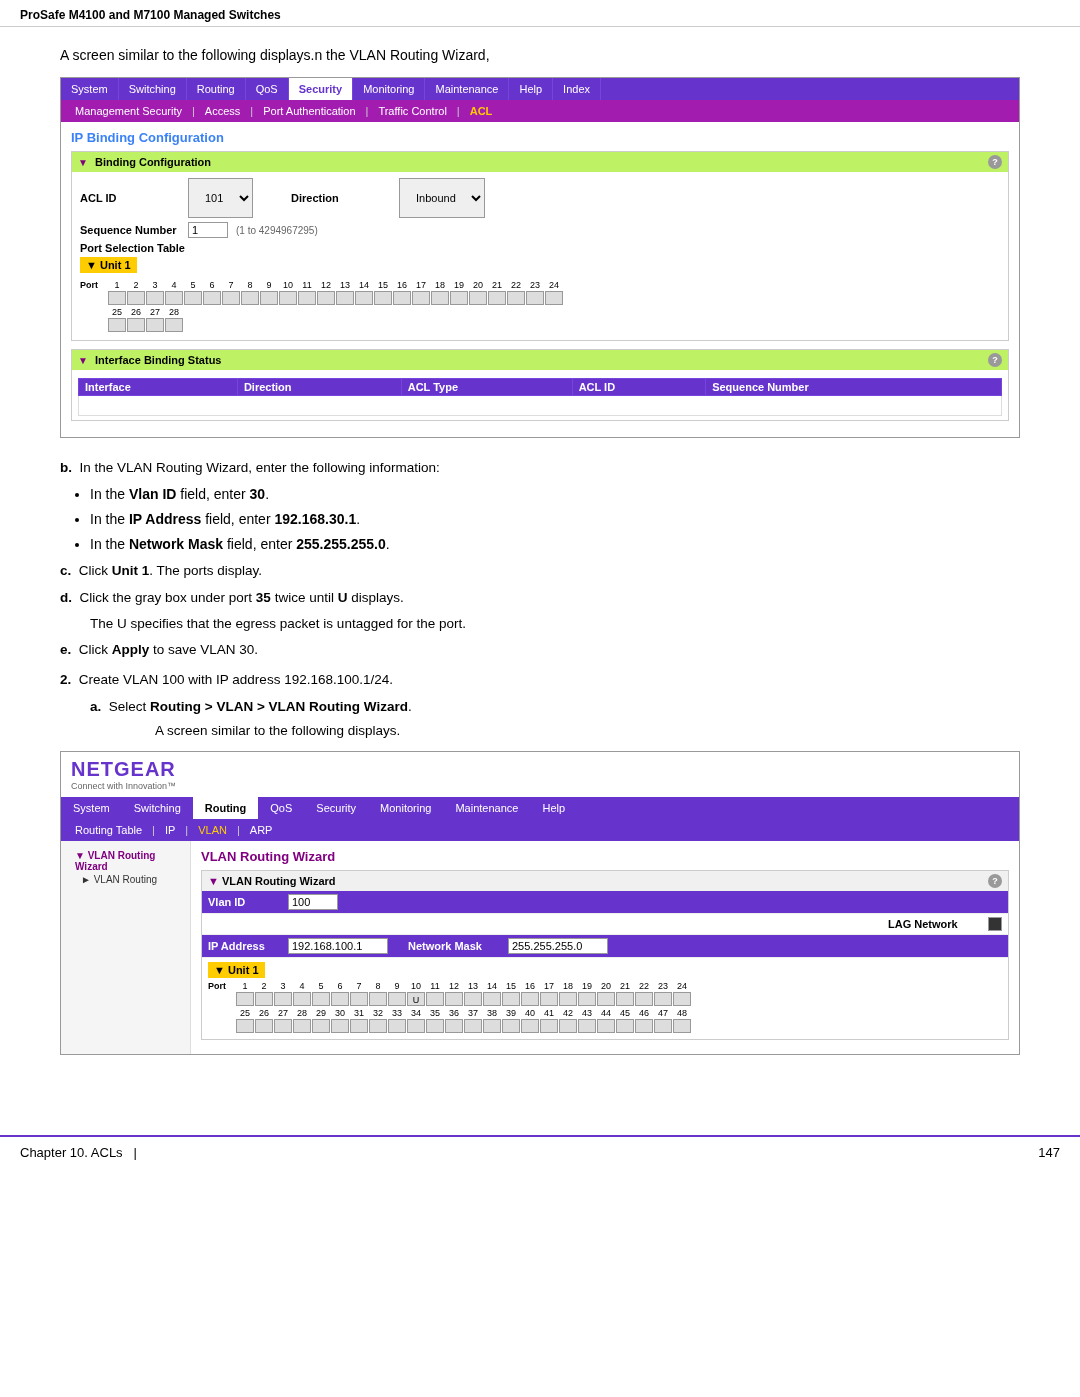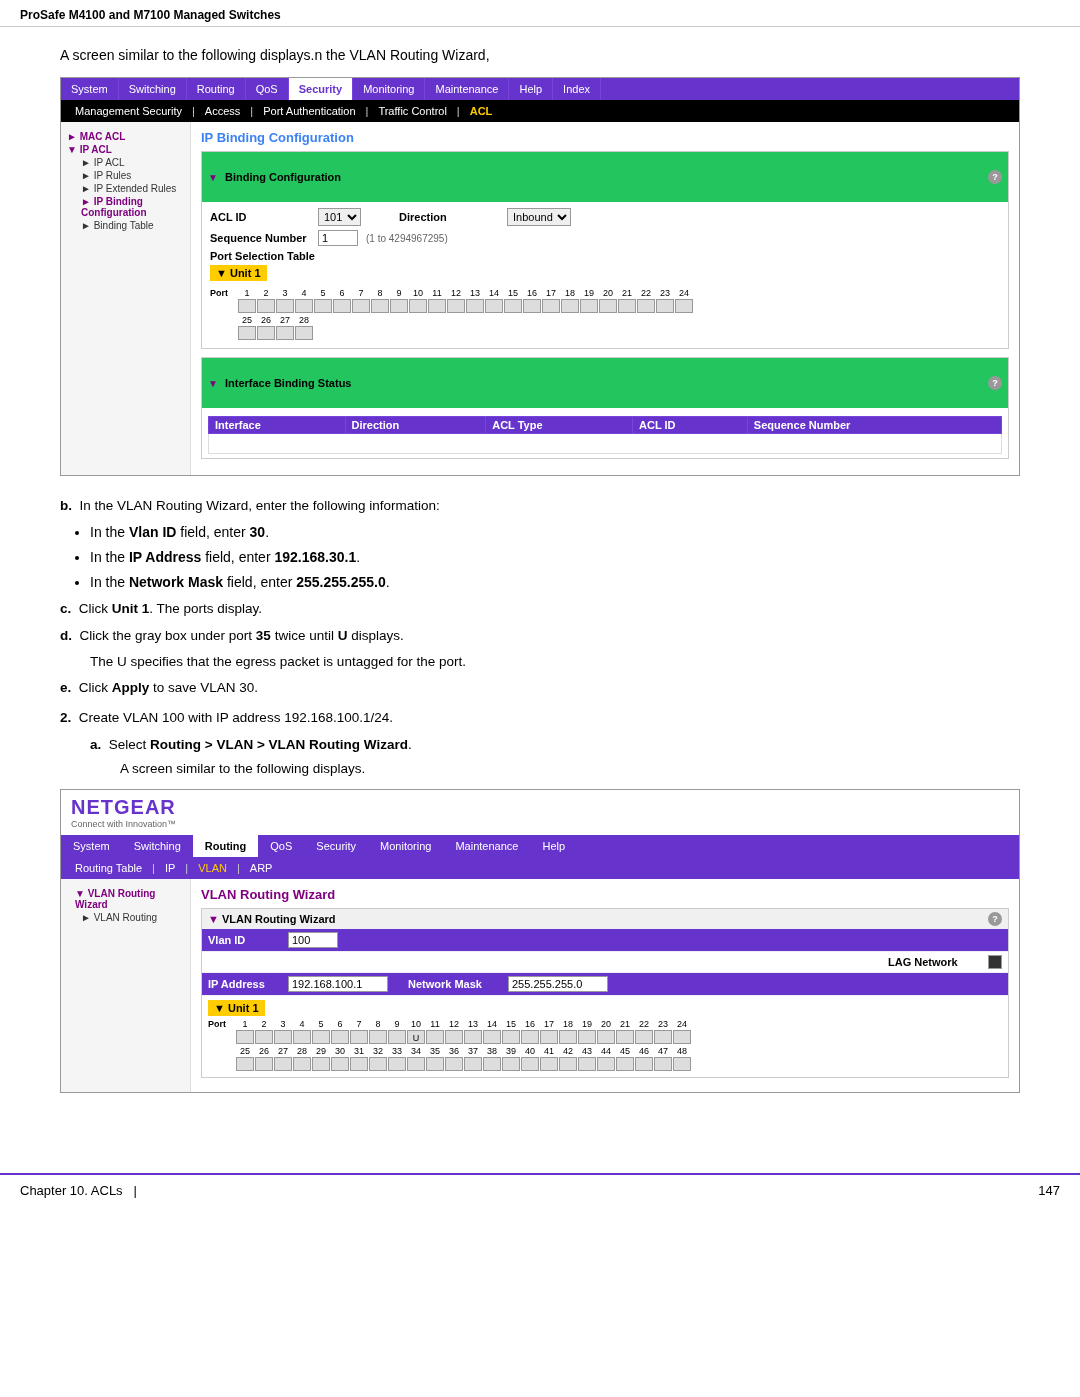--- a/index.html
+++ b/index.html
@@ -51,21 +51,21 @@
       border-right: 1px solid #7744dd;
     }
 
     .ng-topnav .nav-item.active {
       background: #fff;
       color: #6633cc;
       font-weight: bold;
     }
 
     .ng-subnav {
-      background: #000000;
+      background: #a21caf;
       display: flex;
       align-items: center;
       padding: 3px 8px;
       gap: 4px;
     }
 
     .ng-subnav .sub-item {
       color: #fff;
       font-size: 11px;
       padding: 2px 6px;
@@ -126,22 +126,22 @@
       font-size: 13px;
       margin-bottom: 6px;
     }
 
     .ng-subsection {
       border: 1px solid #ccc;
       margin-bottom: 8px;
     }
 
     .ng-subsection-header {
-      background: #22c55e;
-      padding: 18px 6px;
+      background: #bef264;
+      padding: 3px 6px;
       font-weight: bold;
       font-size: 11px;
       display: flex;
       align-items: center;
       justify-content: space-between;
     }
 
     .ng-subsection-header .toggle {
       color: #800080;
       font-size: 10px;
@@ -168,21 +168,21 @@
     .ng-input {
       border: 1px solid #999;
       padding: 1px 3px;
       font-size: 11px;
       background: #fff;
     }
 
     .ng-select {
       border: 1px solid #999;
       font-size: 11px;
-      padding: 1px;
+      padding: 12px;
     }
 
     .ng-hint {
       color: #666;
       font-size: 10px;
     }
 
     .port-section-title {
       font-weight: bold;
       font-size: 11px;
@@ -487,29 +487,20 @@
       <span class="sep">|</span>
       <span class="sub-item">Port Authentication</span>
       <span class="sep">|</span>
       <span class="sub-item">Traffic Control</span>
       <span class="sep">|</span>
       <span class="sub-item active">ACL</span>
     </div>
 
     <div class="ng-body">
 
-      <div class="ng-sidebar">
-        <div class="side-item header">► MAC ACL</div>
-        <div class="side-item header">▼ IP ACL</div>
-        <div class="side-item sub">► IP ACL</div>
-        <div class="side-item sub">► IP Rules</div>
-        <div class="side-item sub">► IP Extended Rules</div>
-        <div class="side-item sub active">► IP Binding Configuration</div>
-        <div class="side-item sub">► Binding Table</div>
-      </div>
 
       <div class="ng-main">
         <div class="ng-section-title">IP Binding Configuration</div>
 
         <div class="ng-subsection">
           <div class="ng-subsection-header">
             <span><span class="toggle">▼</span> <span>Binding Configuration</span></span>
             <span class="info-icon">?</span>
           </div>
           <div class="ng-subsection-body">
@@ -650,21 +641,21 @@
     <p><span class="step-label">e.</span>&nbsp;&nbsp;Click <strong>Apply</strong> to save VLAN 30.</p>
   </div>
 
   <div class="instruction-block">
     <p>
       <strong>2.</strong>&nbsp;&nbsp;Create VLAN 100 with IP address 192.168.100.1/24.
     </p>
     <p style="margin-left:30px; margin-bottom:4px;">
       <span class="step-label">a.</span>&nbsp;&nbsp;Select <strong>Routing &gt; VLAN &gt; VLAN Routing Wizard</strong>.
     </p>
-    <p style="margin-left:60px; margin-bottom:10px; font-size:13.5px;">A screen similar to the following displays.</p>
+    <p style="margin-left:95px; margin-bottom:10px; font-size:13.5px;">A screen similar to the following displays.</p>
   </div>
 
   <div class="ng-screenshot">
 
     <div class="ng-logo">
       <div class="brand">NETGEAR</div>
       <div class="tagline">Connect with Innovation™</div>
     </div>
 
     <div class="ng-topnav2">

